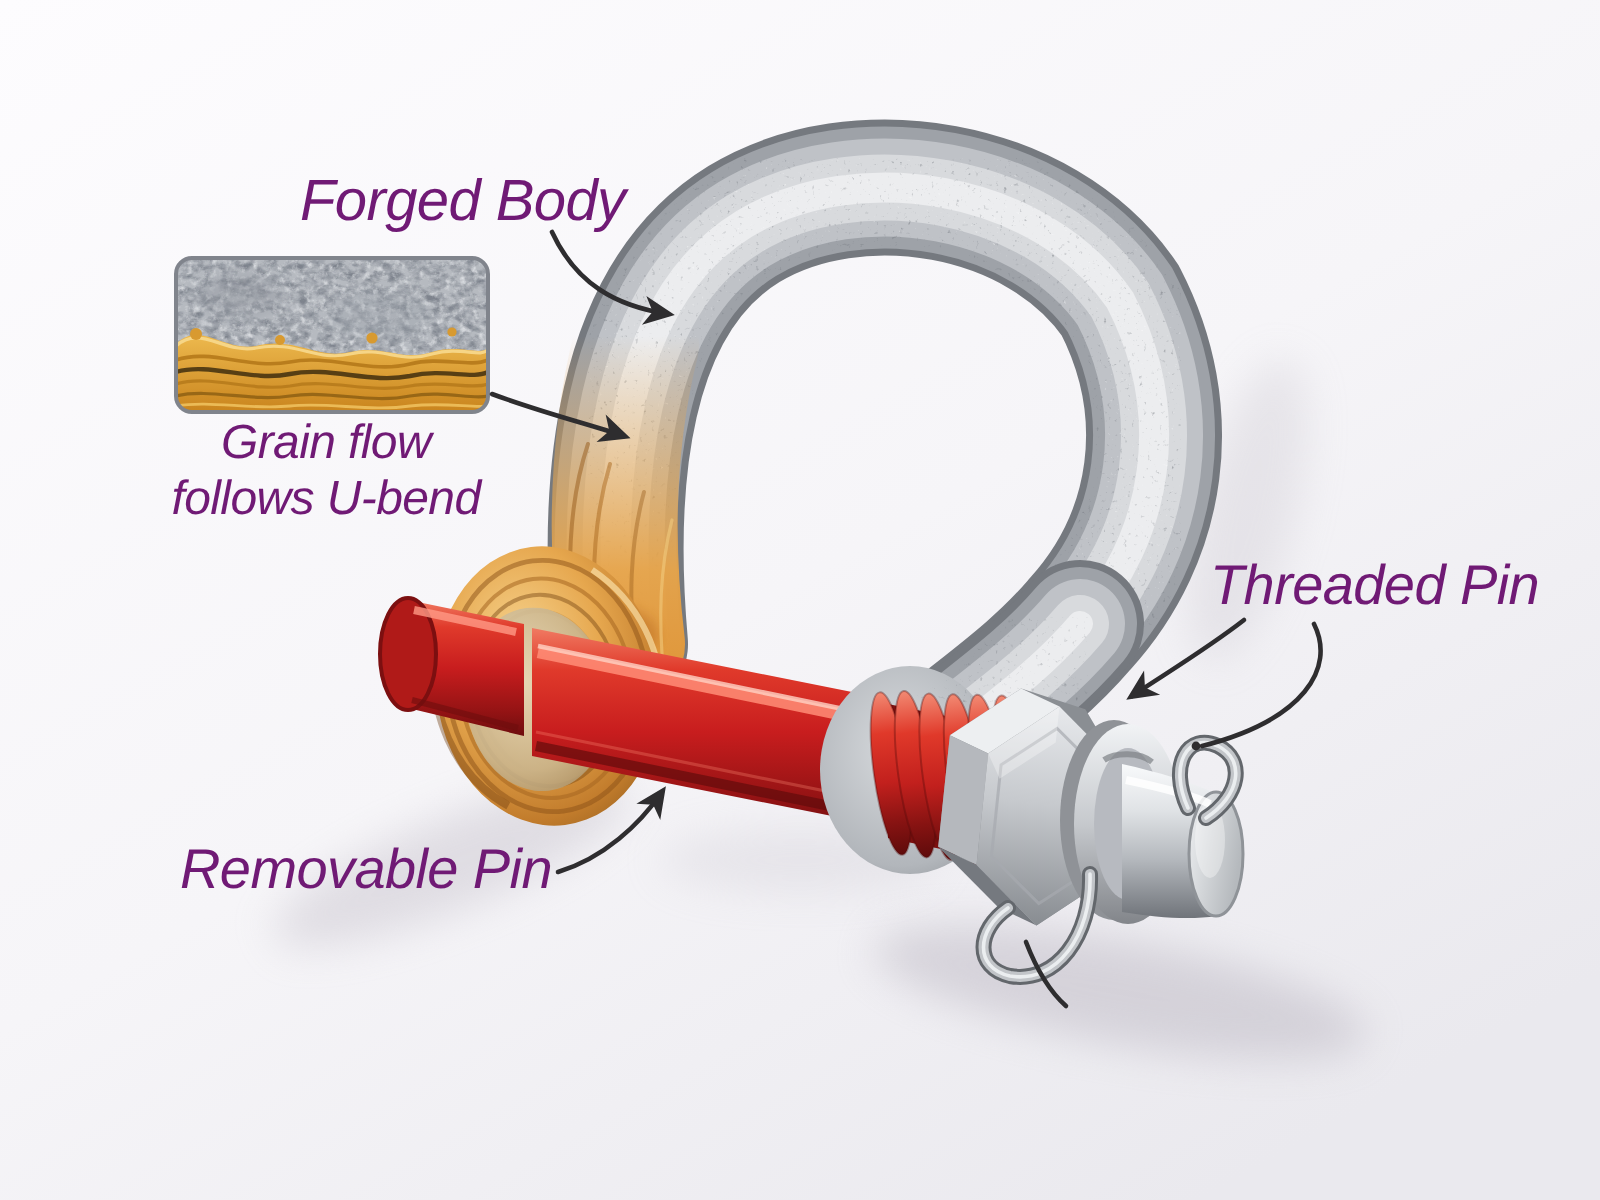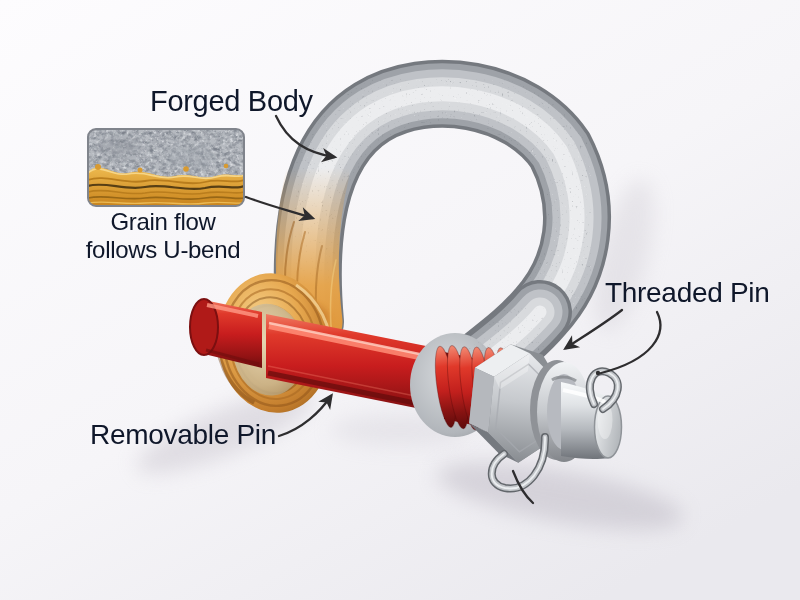--- a/index.html
+++ b/index.html
@@ -1,21 +1,21 @@
 <!DOCTYPE html>
 <html><head>
 <meta charset="utf-8">
 <style>
   html,body{margin:0;padding:0;}
   body{width:800px;height:600px;overflow:hidden;background:#f6f5f7;
        font-family:"Liberation Sans",sans-serif;}
   .stage{position:relative;width:800px;height:600px;}
   .stage>svg{position:absolute;left:0;top:0;}
-  .lbl{position:absolute;color:#0f172a;letter-spacing:-0.3px;white-space:nowrap;
-       font-family:"Liberation Sans",sans-serif;}
+  .lbl{position:absolute;color:#701a75;letter-spacing:-0.3px;white-space:nowrap;
+       font-family:"Liberation Sans",sans-serif;font-style:italic;}
   #lbl-forged{left:150px;top:85px;font-size:29px;}
   #lbl-grain{left:77px;top:208px;width:172px;font-size:24px;line-height:1.16;
              text-align:center;white-space:normal;}
   #lbl-removable{left:90px;top:419px;font-size:28px;}
   #lbl-threaded{left:605px;top:277px;font-size:28px;text-align:center;}
   #lbl-nut{left:528px;top:502px;font-size:28px;}
 </style>
 </head>
 <body>
 

